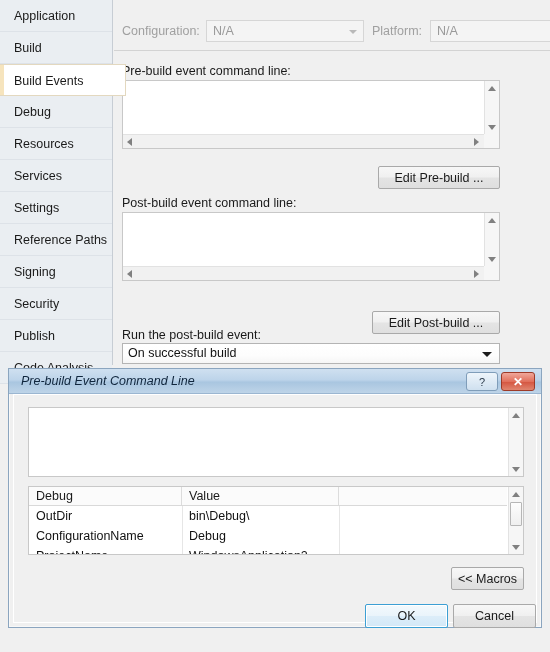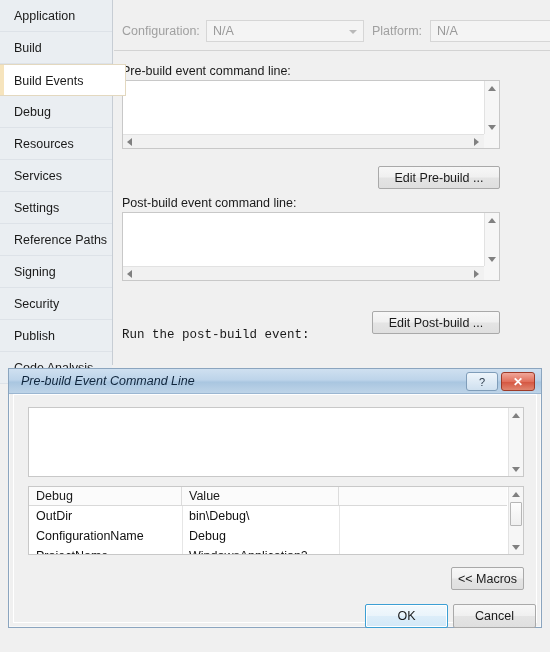--- a/index.html
+++ b/index.html
@@ -281,21 +281,25 @@
             </div>
           <div class="hsbbtn" style="right:0;">
               <i class="tri-right"></i>
             </div>
         </div>
         <div class="corner"></div>
       </div>
 
       <div class="btn" style="left:258px; top:296px; width:128px; height:23px;margin-top:15px;">Edit Post-build ...</div>
 
-      <div class="sec-label" style="left:8px; top:328px;font-family:Liberation Mono, monospace;">Run the post-build event:</div>
+      <div class="sec-label" style="left:8px; top:328px;">Run the post-build event:</div>
+      <div class="combo-en" style="left:8px; top:343px; width:378px;">
+        <span>On successful build</span>
+        <span class="arrow"></span>
+      </div>
 
     </div>
   </div>
 
   <div class="dialog">
     <div class="titlebar">
       <div class="dlg-title">Pre-build Event Command Line</div>
       <div class="tb-btn tb-help">?</div>
       <div class="tb-btn tb-close">✕</div>
     </div>

